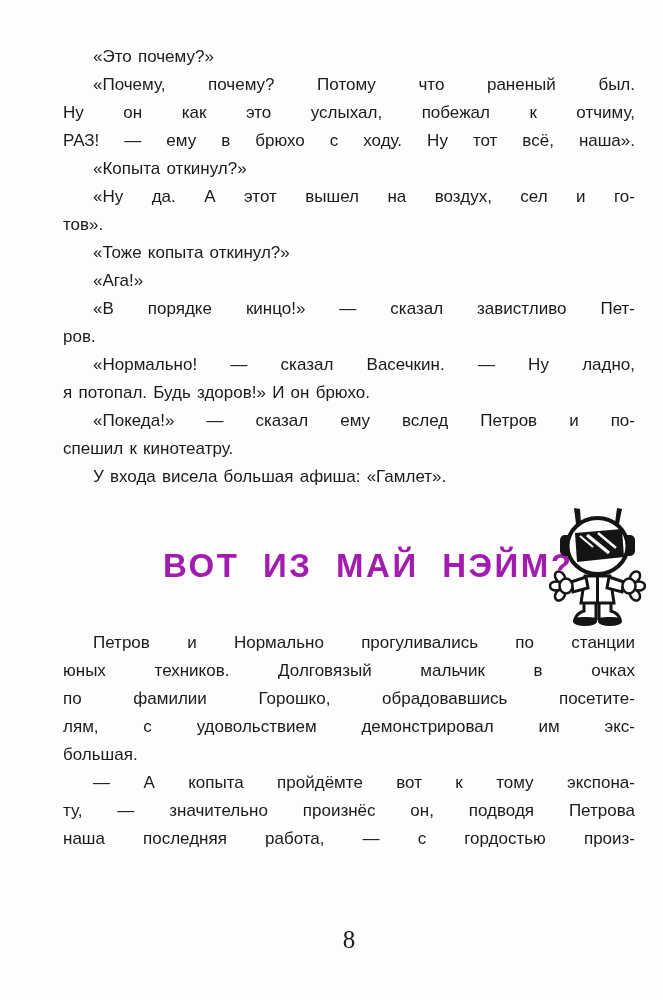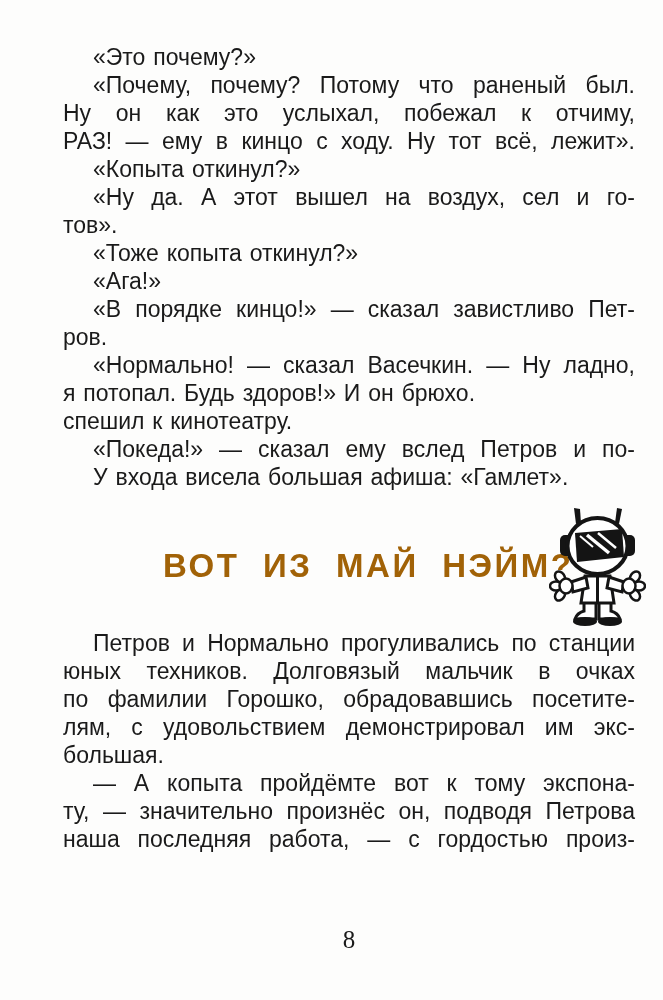--- a/index.html
+++ b/index.html
@@ -13,41 +13,41 @@
     font-family: "Liberation Sans", sans-serif;
     overflow: hidden;
   }
   .text-block {
     position: absolute;
     left: 63px;
     top: 43px;
     width: 572px;
   }
   .section .line {
-    font-size: 23px;
+    font-size: 17px;
     line-height: 28px;
     text-align: justify;
     text-align-last: justify;
     word-spacing: 1.5px;
   }
   .section .line.first { text-indent: 30px; }
   .section .line.last  { text-align-last: left; }
   .heading-row {
     margin-top: 56px;
     margin-bottom: 36px;
     height: 46px;
     padding-left: 100px;
   }
   .chapter-title {
     font-family: "Liberation Sans", sans-serif;
     font-size: 33px;
     font-weight: bold;
     letter-spacing: 2.5px;
     word-spacing: 12px;
-    color: #a16207;
+    color: #a21caf;
     white-space: nowrap;
   }
   .robot {
     position: absolute;
     left: 549px;
     top: 506px;
     width: 97px;
     height: 122px;
   }
   .page-number {
@@ -65,32 +65,32 @@
 <body>
 
 <div class="page">
 
   <div class="text-block">
 
     <div class="section">
         <div class="line first last">«Это почему?»</div>
         <div class="line first">«Почему, почему? Потому что раненый был.</div>
         <div class="line">Ну он как это услыхал, побежал к отчиму,</div>
-        <div class="line">РАЗ! — ему в кинцо с ходу. Ну тот всё, лежит».</div>
+        <div class="line">РАЗ! — ему в брюхо с ходу. Ну тот всё, наша».</div>
         <div class="line first last">«Копыта откинул?»</div>
         <div class="line first">«Ну да. А этот вышел на воздух, сел и го-</div>
         <div class="line last">тов».</div>
         <div class="line first last">«Тоже копыта откинул?»</div>
         <div class="line first last">«Ага!»</div>
         <div class="line first">«В порядке кинцо!» — сказал завистливо Пет-</div>
         <div class="line last">ров.</div>
         <div class="line first">«Нормально! — сказал Васечкин. — Ну ладно,</div>
         <div class="line last">я потопал. Будь здоров!» И он брюхо.</div>
+        <div class="line first">«Покеда!» — сказал ему вслед Петров и по-</div>
         <div class="line last">спешил к кинотеатру.</div>
-        <div class="line first">«Покеда!» — сказал ему вслед Петров и по-</div>
         <div class="line first last">У входа висела большая афиша: «Гамлет».</div>
       </div>
 
     <div class="heading-row">
       <h1 class="chapter-title">ВОТ ИЗ МАЙ НЭЙМ?</h1>
     </div>
 
     <div class="section">
         <div class="line first">Петров и Нормально прогуливались по станции</div>
         <div class="line">юных техников. Долговязый мальчик в очках</div>

